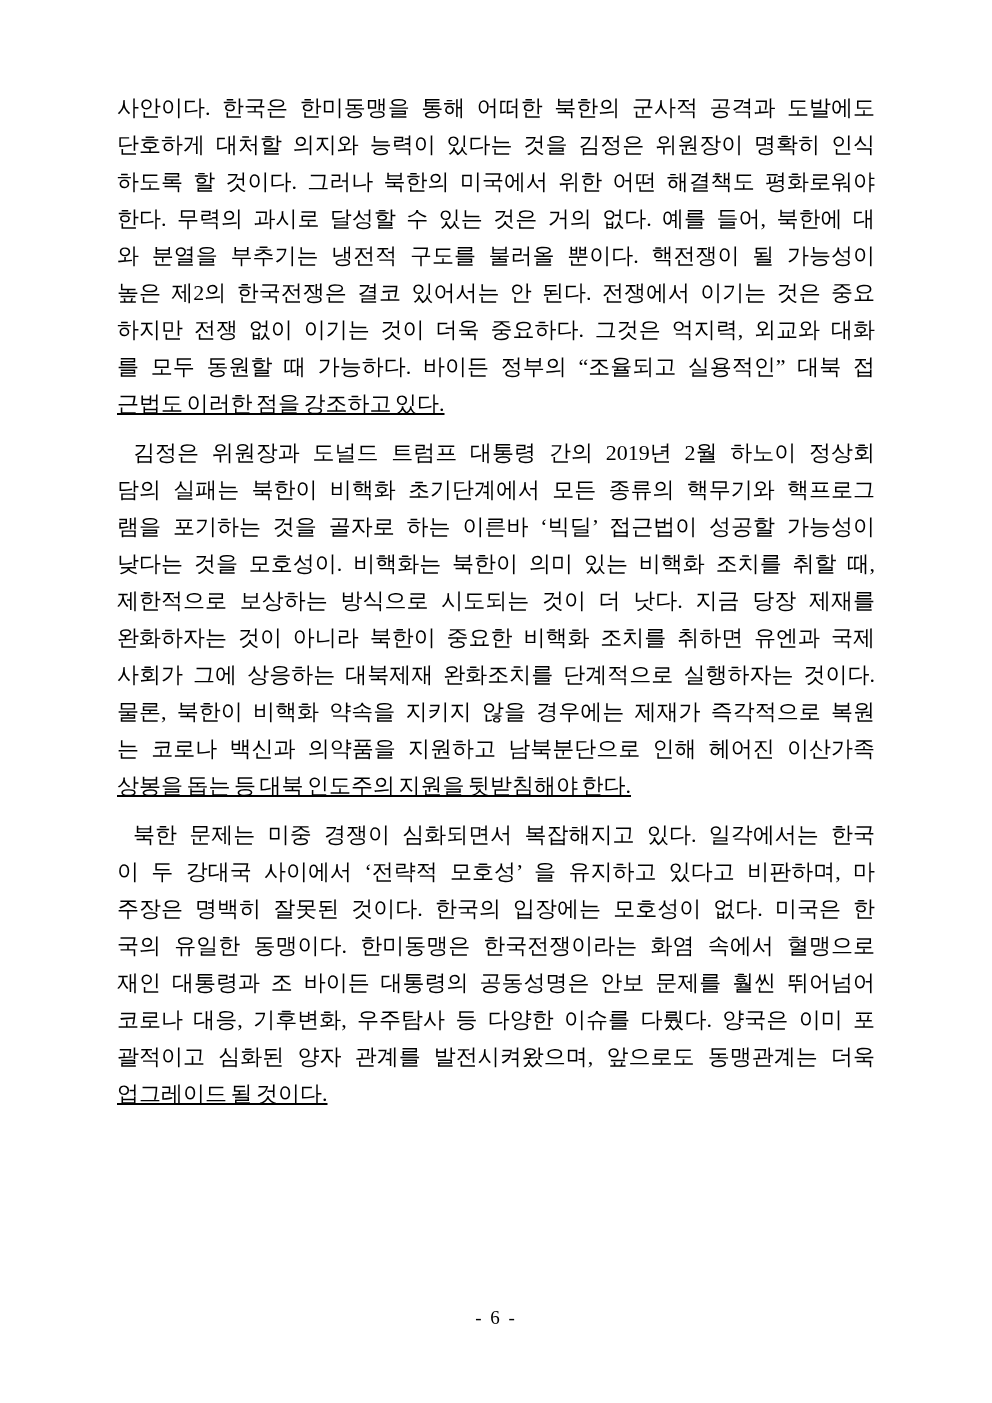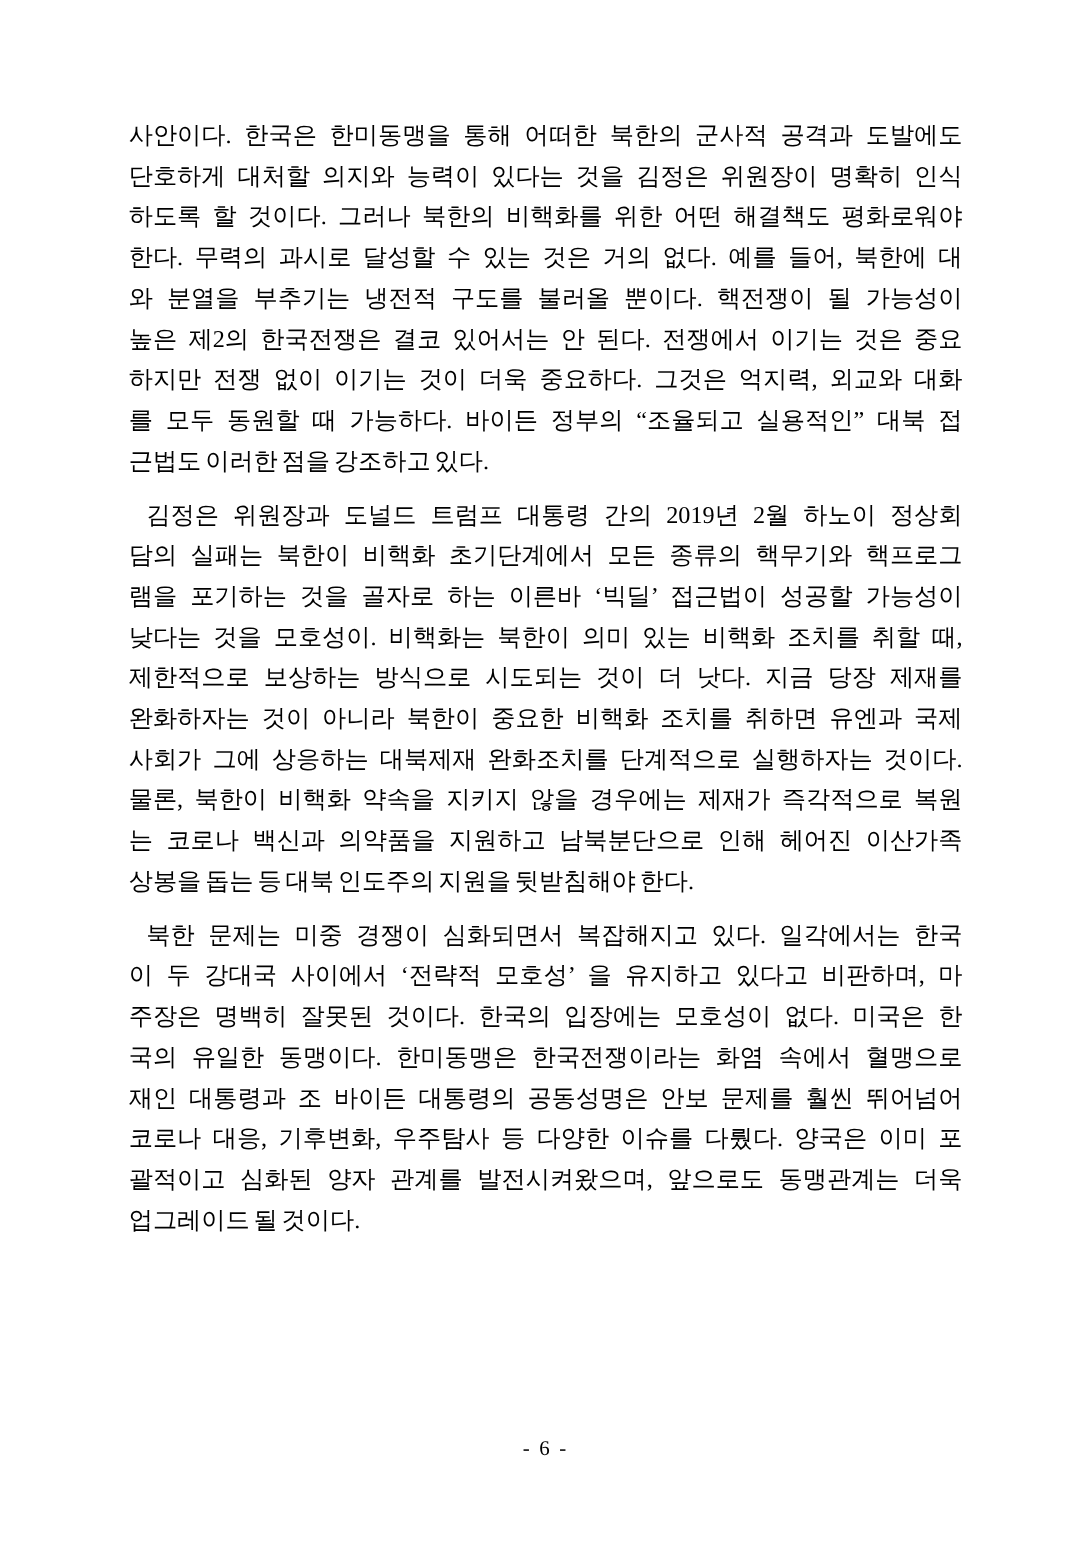--- a/index.html
+++ b/index.html
@@ -12,41 +12,42 @@
     width: 992px;
     height: 1403px;
     background: #ffffff;
     overflow: hidden;
     font-family: "Liberation Serif", "DejaVu Serif", serif;
     color: #000000;
   }
   .content {
     position: absolute;
     left: 117px;
-    top: 104px;
+    top: 89px;
     width: 758px;
   }
   .para {
     margin: 0 0 12px 0;
   }
   .para:last-child {
     margin-bottom: 4px;
   }
   .line {
     font-size: 22px;
     line-height: 37px;
     word-spacing: -2px;
     text-align: justify;
     text-align-last: justify;
     text-justify: inter-word;
     white-space: normal;
   }
   .line.last {
     text-align: center;
     text-align-last: left;
+    text-decoration: underline;
   }
   .line.indent {
     text-indent: 16px;
   }
   .pagenum {
     position: absolute;
     left: 0;
     right: 0;
     top: 1305px;
     text-align: center;
@@ -58,21 +59,21 @@
 </style>
 </head>
 <body>
 
 <div class="page">
   <div class="content">
 
     <div class="para">
       <div class="line">사안이다. 한국은 한미동맹을 통해 어떠한 북한의 군사적 공격과 도발에도</div>
       <div class="line">단호하게 대처할 의지와 능력이 있다는 것을 김정은 위원장이 명확히 인식</div>
-      <div class="line">하도록 할 것이다. 그러나 북한의 비핵화를 위한 어떤 해결책도 평화로워야</div>
+      <div class="line">하도록 할 것이다. 그러나 북한의 미국에서 위한 어떤 해결책도 평화로워야</div>
       <div class="line">한다. 무력의 과시로 달성할 수 있는 것은 거의 없다. 예를 들어, 북한에 대</div>
       <div class="line">와 분열을 부추기는 냉전적 구도를 불러올 뿐이다. 핵전쟁이 될 가능성이</div>
       <div class="line">높은 제2의 한국전쟁은 결코 있어서는 안 된다. 전쟁에서 이기는 것은 중요</div>
       <div class="line">하지만 전쟁 없이 이기는 것이 더욱 중요하다. 그것은 억지력, 외교와 대화</div>
       <div class="line">를 모두 동원할 때 가능하다. 바이든 정부의 “조율되고 실용적인” 대북 접</div>
       <div class="line last">근법도 이러한 점을 강조하고 있다.</div>
     </div>
 
     <div class="para">
       <div class="line indent">김정은 위원장과 도널드 트럼프 대통령 간의 2019년 2월 하노이 정상회</div>

